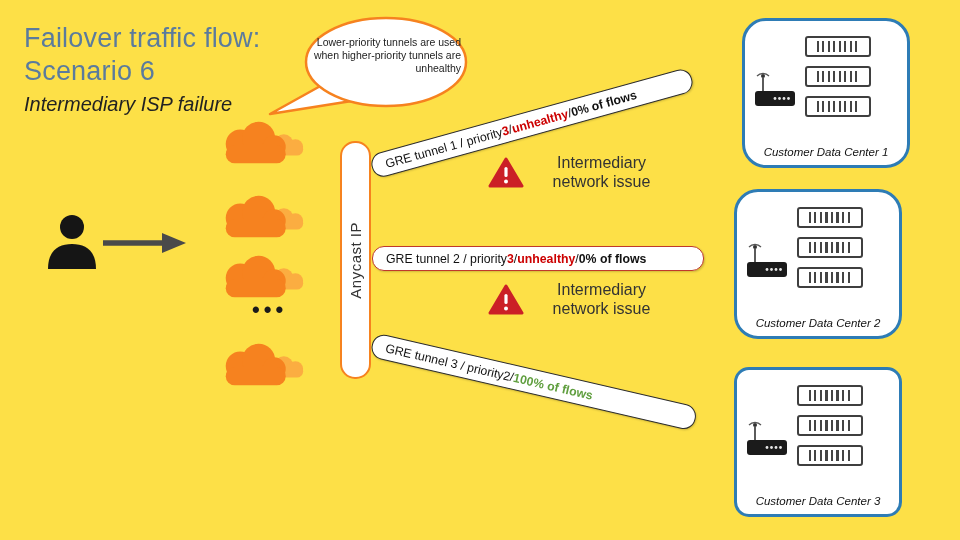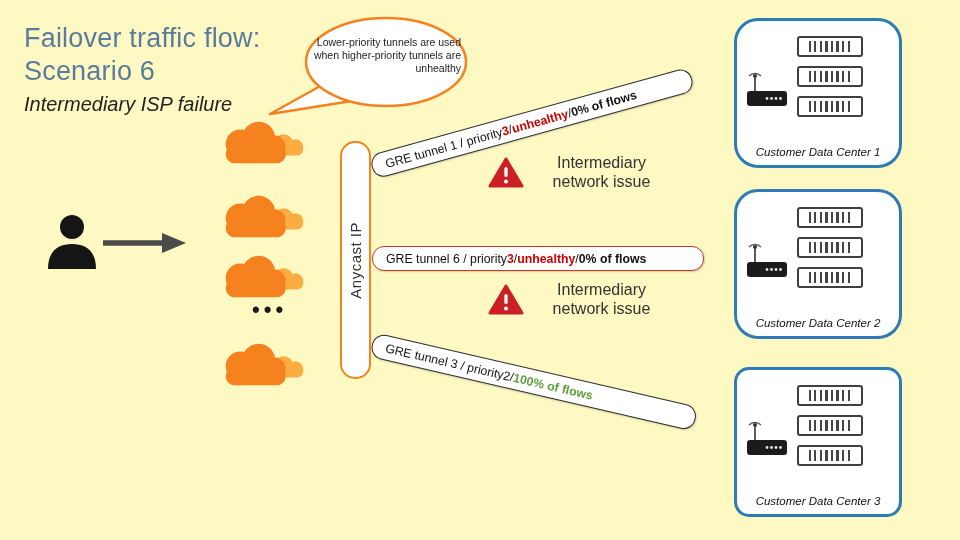--- a/index.html
+++ b/index.html
@@ -1,17 +1,17 @@
 <!DOCTYPE html>
 <html><head>
 <meta charset="utf-8">
 <style>
   * { margin:0; padding:0; box-sizing:border-box; }
   body { font-family:"Liberation Sans", sans-serif; background:#fff; }
-  .stage { position:relative; width:960px; height:540px; background:#fef9c3; overflow:hidden; }
+  .stage { position:relative; width:960px; height:540px; background:#fde047; overflow:hidden; }
 
   .title { position:absolute; left:24px; top:22px; font-size:27px; line-height:33px;
            color:#5B7B9D; font-weight:400; letter-spacing:.2px; }
   .subtitle { position:absolute; left:24px; top:93px; font-size:20px; font-style:italic; color:#222; }
 
   .bubble-shape { position:absolute; left:258px; top:12px; }
   .bubble-text { position:absolute; left:311px; top:36px; width:150px; text-align:right;
                  font-size:10.5px; line-height:13px; color:#222; }
 
   .user-icon { position:absolute; left:46px; top:214px; }
@@ -40,21 +40,21 @@
   .seg-bold { font-weight:bold; }
   .seg-green { color:#5F9E3E; font-weight:bold; }
 
   .warn-tri { position:absolute; }
   .w1 { left:488px; top:157px; } .w2 { left:488px; top:284px; }
   .warn-text { position:absolute; width:135px; font-size:16px; line-height:19px; color:#333;text-align:center; }
   .wt1 { left:534px; top:153px; } .wt2 { left:534px; top:280px; }
 
   .dc { position:absolute; left:734px; width:168px; height:150px; background:#fff;
         border:3px solid #2E7CB5; border-radius:24px; }
-  .dc1 { top:18px; } .dc2 { top:189px; } .dc3 { top:367px;border-radius:15px; }
+  .dc1 { top:18px;margin-left:8px; } .dc2 { top:189px; } .dc3 { top:367px;border-radius:15px; }
   .router { position:absolute; left:8px; top:48px; }
   .servers { position:absolute; left:60px; top:15px; display:flex; flex-direction:column; gap:9px; }
   .server { width:66px; height:21px; border:2px solid #3f3f3f; border-radius:3px;
             background:#fff; padding:3px 10px; }
   .server .vents { width:100%; height:100%;
             background:repeating-linear-gradient(90deg,#444 0,#444 2px,transparent 2px,transparent 5.5px); }
   .dc-label { position:absolute; bottom:7px; left:0; right:0; text-align:center;
               font-style:italic; font-size:11.5px; color:#111; }
 </style>
 </head>
@@ -136,21 +136,21 @@
 
   <div class="tunnel tunnel1">
     <span>GRE tunnel 1 / priority </span>
       <span class="seg-red">3</span>
       <span> / </span>
       <span class="seg-red">unhealthy</span>
       <span> / </span>
       <span class="seg-bold">0% of flows</span>
   </div>
   <div class="tunnel tunnel2">
-    <span>GRE tunnel 6 / priority </span>
+    <span>GRE tunnel 2 / priority </span>
       <span class="seg-red">3</span>
       <span> / </span>
       <span class="seg-red">unhealthy</span>
       <span> / </span>
       <span class="seg-bold">0% of flows</span>
   </div>
   <div class="tunnel tunnel3">
     <span>GRE tunnel 3 / priority </span>
       <span>2</span>
       <span> / </span>

